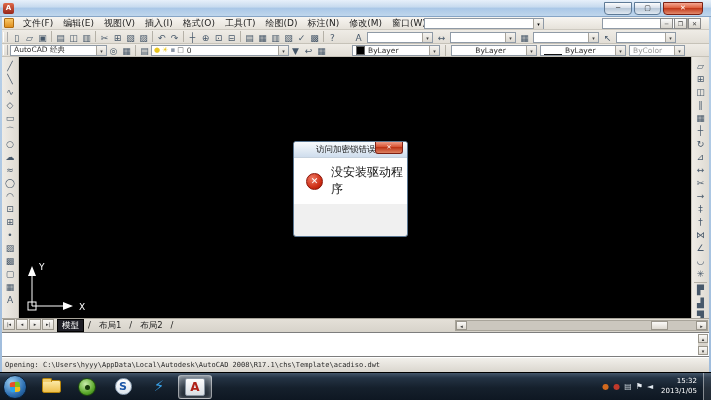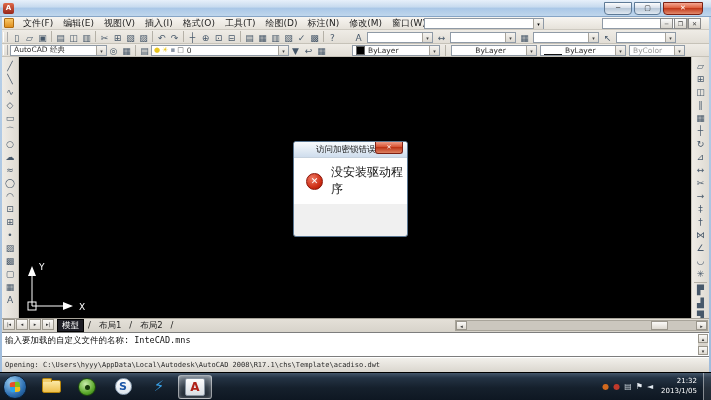--- a/index.html
+++ b/index.html
@@ -402,21 +402,20 @@
       <div class="tab">/</div>
     </div>
 </div>
 <div id="hscroll" class="abs">
   <div class="sbtn" style="left:0">◂</div>
   <div id="hthumb"></div>
   <div class="sbtn" style="right:0">▸</div>
 </div>
 
 <div id="cmd" class="abs">
-  <div class="line">输入要加载的自定义文件的名称: InteCAD.mns</div>
   <div id="cmdscroll">
     <div class="sbtn">▴</div>
     <div class="sbtn" style="margin-top:3px">▾</div>
   </div>
 </div>
 
 <div id="status" class="abs">
   <span>Opening: C:\Users\hyyy\AppData\Local\Autodesk\AutoCAD 2008\R17.1\chs\Template\acadiso.dwt</span>
 </div>
 
@@ -441,17 +440,17 @@
       <span class="tb-autocad">A</span>
     </div>
   <div id="tray">
       <div class="tray-ico" style="color: rgb(210, 105, 30);">●</div>
       <div class="tray-ico" style="color: rgb(192, 57, 43);">●</div>
       <div class="tray-ico" style="color: rgb(207, 216, 224);">▤</div>
       <div class="tray-ico" style="color: rgb(232, 238, 244);">⚑</div>
       <div class="tray-ico" style="color: rgb(223, 231, 238);">◄</div>
     </div>
   <div id="clock">
-    <div>21:32</div>
+    <div>15:32</div>
     <div>2013/1/05</div>
   </div>
   <div id="showdesk"></div>
 </div>
 
 </body></html>

